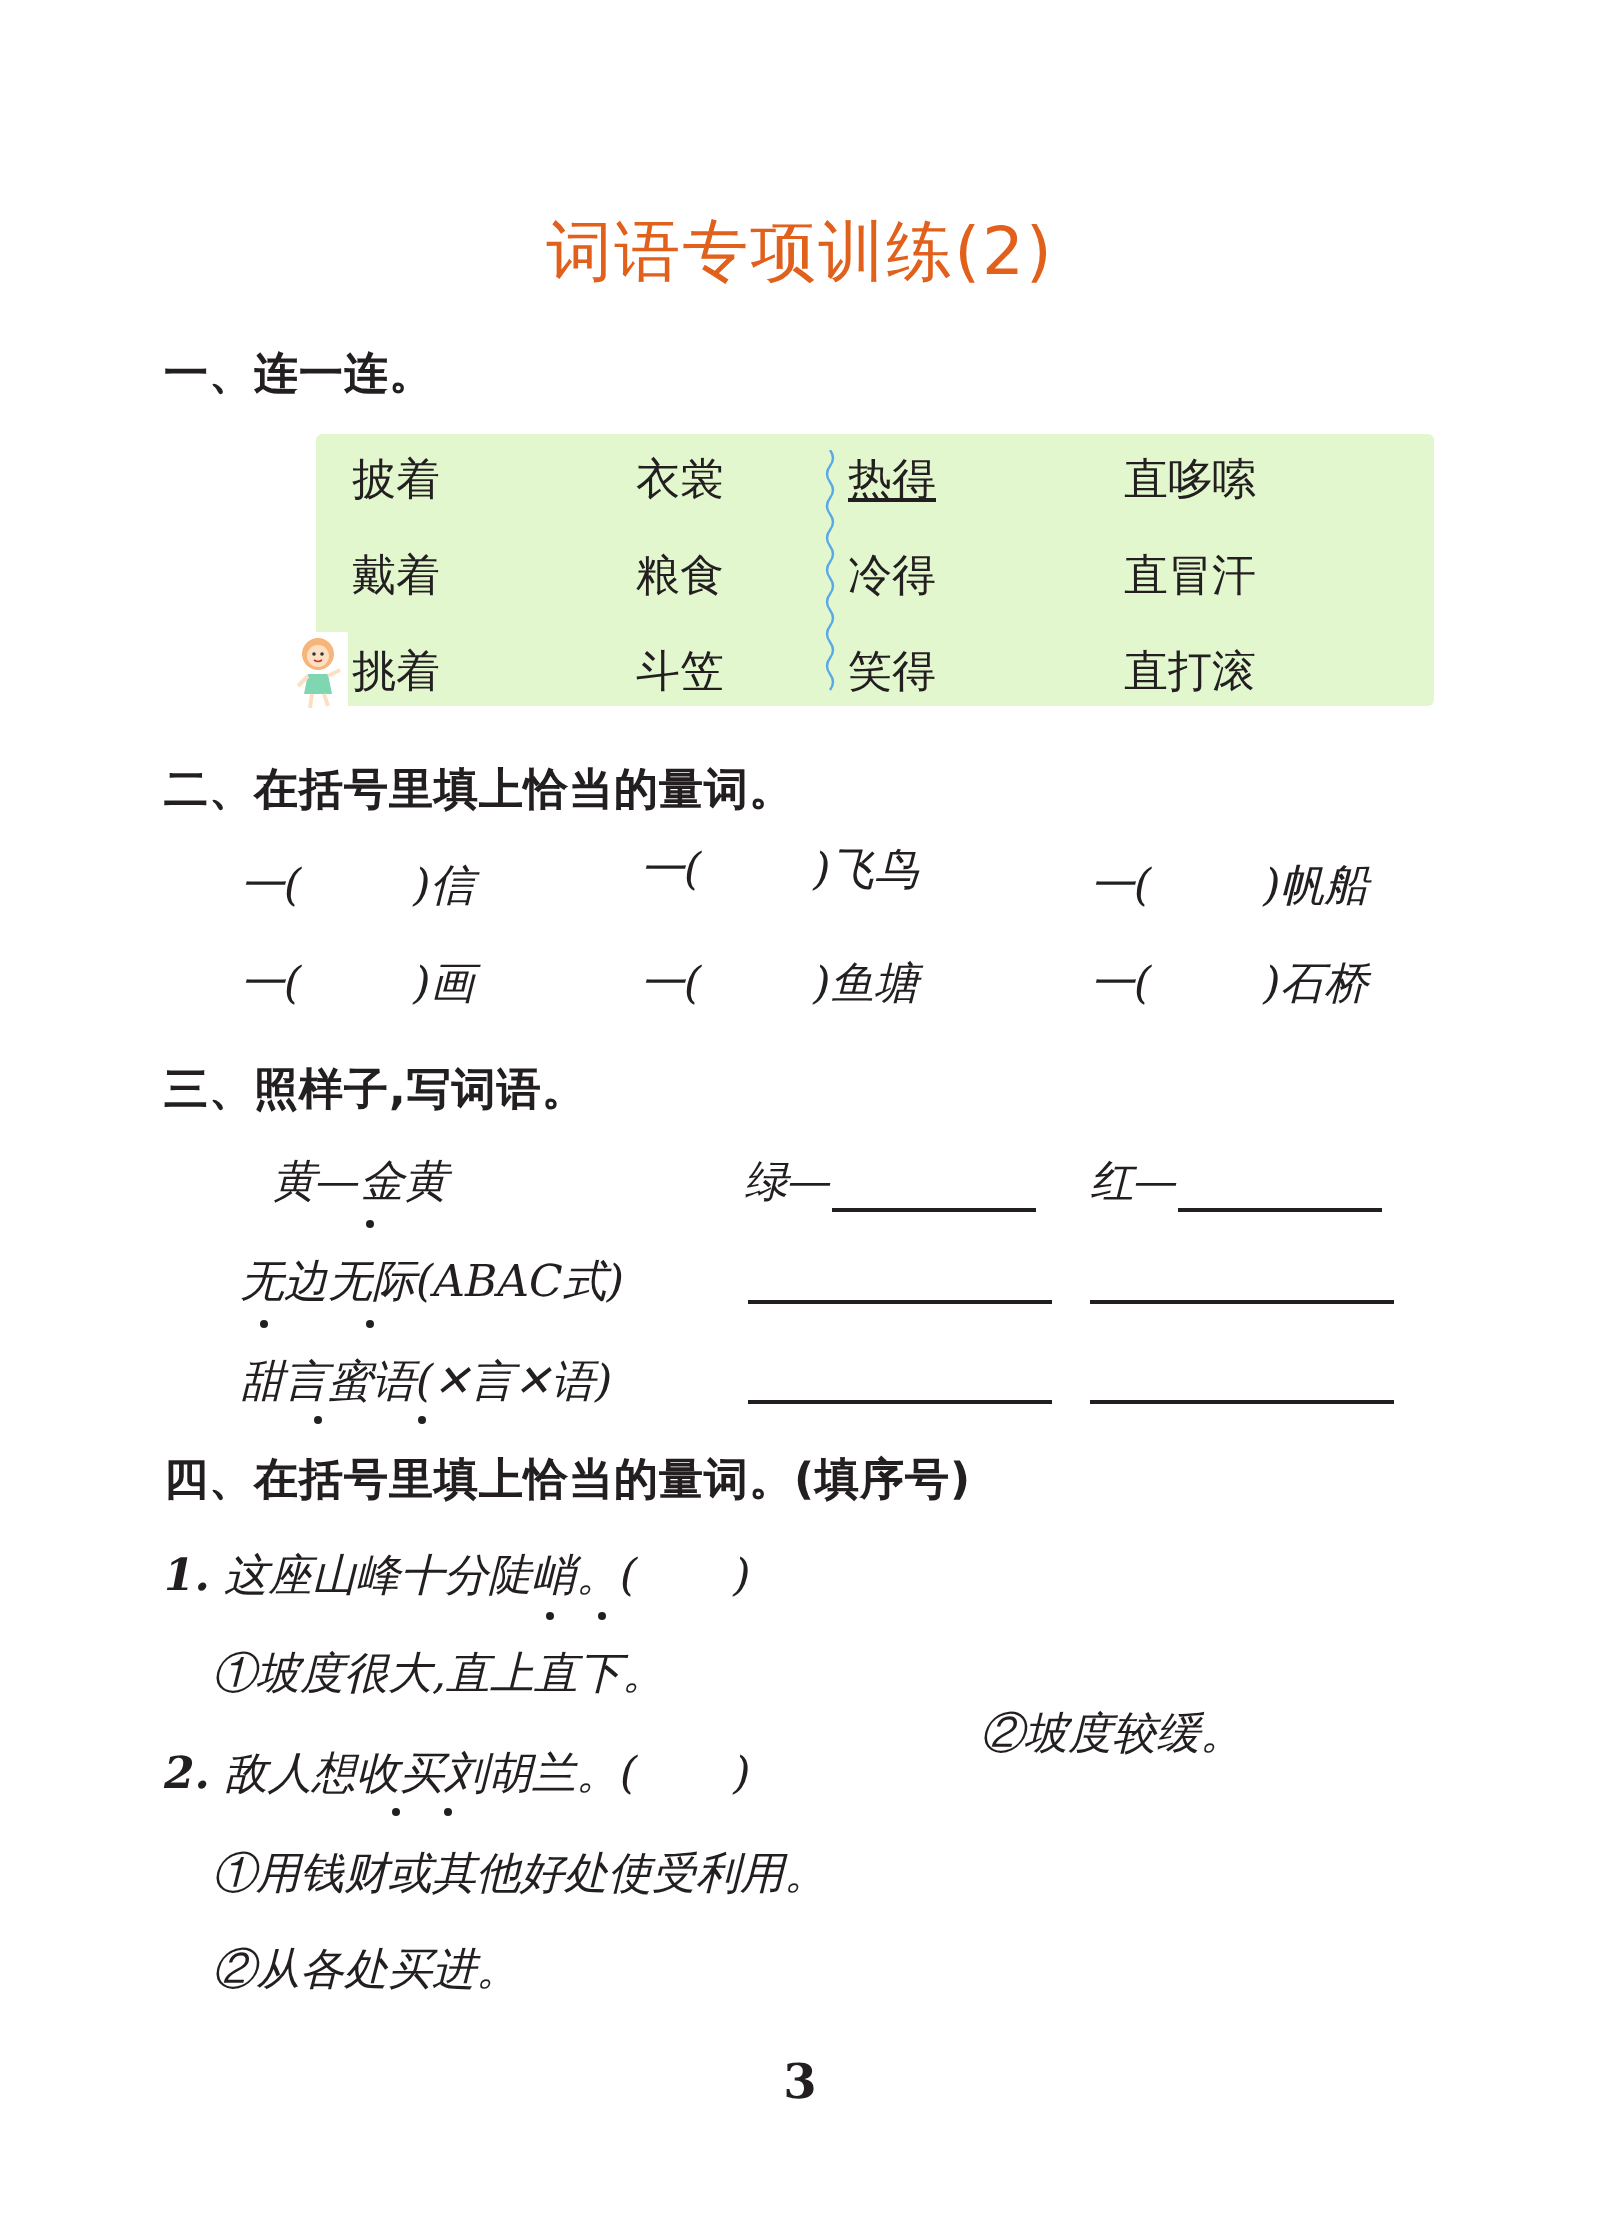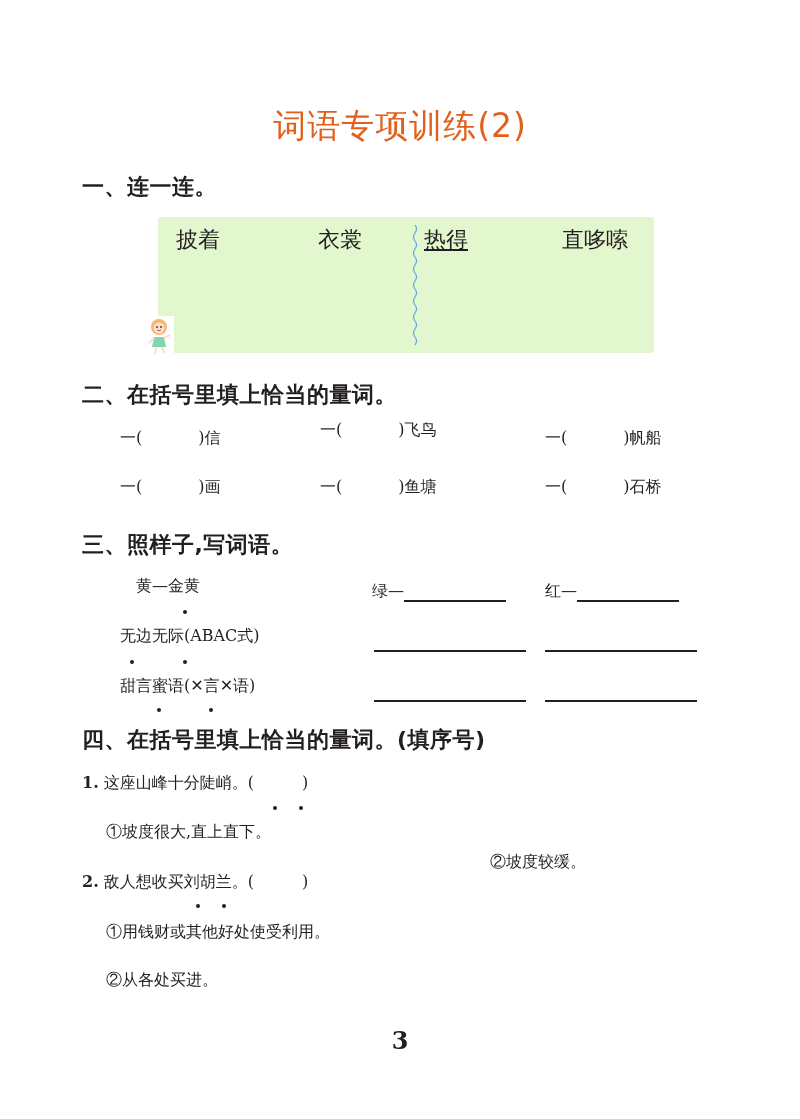--- a/index.html
+++ b/index.html
@@ -3,27 +3,27 @@
 <meta charset="utf-8">
 <style>
   html, body { margin:0; padding:0; background:#ffffff; }
   body { width:800px; height:1119px; position:relative; overflow:hidden;
          font-family:"DejaVu Serif","Liberation Serif",serif; color:#231f20; }
   .title { position:absolute; top:104px; left:0; width:800px; text-align:center;
            font-family:"DejaVu Sans","Liberation Sans",sans-serif; font-size:33px;
            color:#e0601c; letter-spacing:1px; }
   .heading { position:absolute; left:82px; font-family:"DejaVu Sans","Liberation Sans",sans-serif;
              font-weight:bold; font-size:22px; color:#231f20; letter-spacing:0.5px; }
-  .match-box { position:absolute; left:158px; top:217px; width:496px; height:136px;
+  .match-box { position:absolute; left:158px; top:217px; width:559px; height:136px;
                background:#e3f7cf; border-radius:3px; }
   .wavy { position:absolute; left:254px; top:8px; width:6px; height:122px; }
   .mrow { position:absolute; left:0; width:492px; height:40px; font-size:22px; }
   .mrow span { position:absolute; top:0; }
   .girl { position:absolute; left:146px; top:316px; width:28px; height:40px; }
-  .t { position:absolute; font-size:16px; white-space:nowrap; }
+  .t { position:absolute; font-size:22px; white-space:nowrap;font-style:italic; }
   .blank { display:inline-block; border-bottom:2px solid #231f20; height:24px; vertical-align:bottom; }
   .dot { position:absolute; width:4px; height:4px; border-radius:50%; background:#231f20; }
   .num { font-weight:bold; font-family:"DejaVu Serif","Liberation Serif",serif; }
   .pageno { position:absolute; top:1026px; left:0; width:800px; text-align:center;
             font-size:24px; font-weight:bold; }
 </style>
 </head>
 <body>
 
 <div class="title">词语专项训练(2)</div>
@@ -32,20 +32,32 @@
 
 <div class="match-box">
   <svg class="wavy" viewBox="0 0 6 122" preserveAspectRatio="none">
     <path d="M3 0 Q6 4 3 8 Q0 12 3 16 Q6 20 3 24 Q0 28 3 32 Q6 36 3 40 Q0 44 3 48 Q6 52 3 56 Q0 60 3 64 Q6 68 3 72 Q0 76 3 80 Q6 84 3 88 Q0 92 3 96 Q6 100 3 104 Q0 108 3 112 Q6 116 3 120" stroke="#5aa9e6" stroke-width="1.2" fill="none"></path>
   </svg>
   <div class="mrow" style="top:8px;">
     <span style="left:18px;">披着</span>
     <span style="left:160px;">衣裳</span>
     <span style="left:266px;text-decoration:underline;">热得</span>
     <span style="left:404px;">直哆嗦</span>
+  </div>
+  <div class="mrow" style="top:56px;">
+    <span style="left:18px;">戴着</span>
+    <span style="left:160px;">粮食</span>
+    <span style="left:266px;">冷得</span>
+    <span style="left:404px;">直冒汗</span>
+  </div>
+  <div class="mrow" style="top:104px;">
+    <span style="left:18px;">挑着</span>
+    <span style="left:160px;">斗笠</span>
+    <span style="left:266px;">笑得</span>
+    <span style="left:404px;">直打滚</span>
   </div>
 </div>
 
 <svg class="girl" viewBox="0 0 28 40">
   <rect x="0" y="0" width="28" height="40" fill="#ffffff"></rect>
   <circle cx="13" cy="11" r="8" fill="#f6b57a"></circle>
   <circle cx="13" cy="12" r="5.5" fill="#fde0c4"></circle>
   <circle cx="11" cy="11" r="0.9" fill="#333"></circle>
   <circle cx="15" cy="11" r="0.9" fill="#333"></circle>
   <path d="M11 14 Q13 15.5 15 14" stroke="#c0392b" stroke-width="0.8" fill="none"></path>

